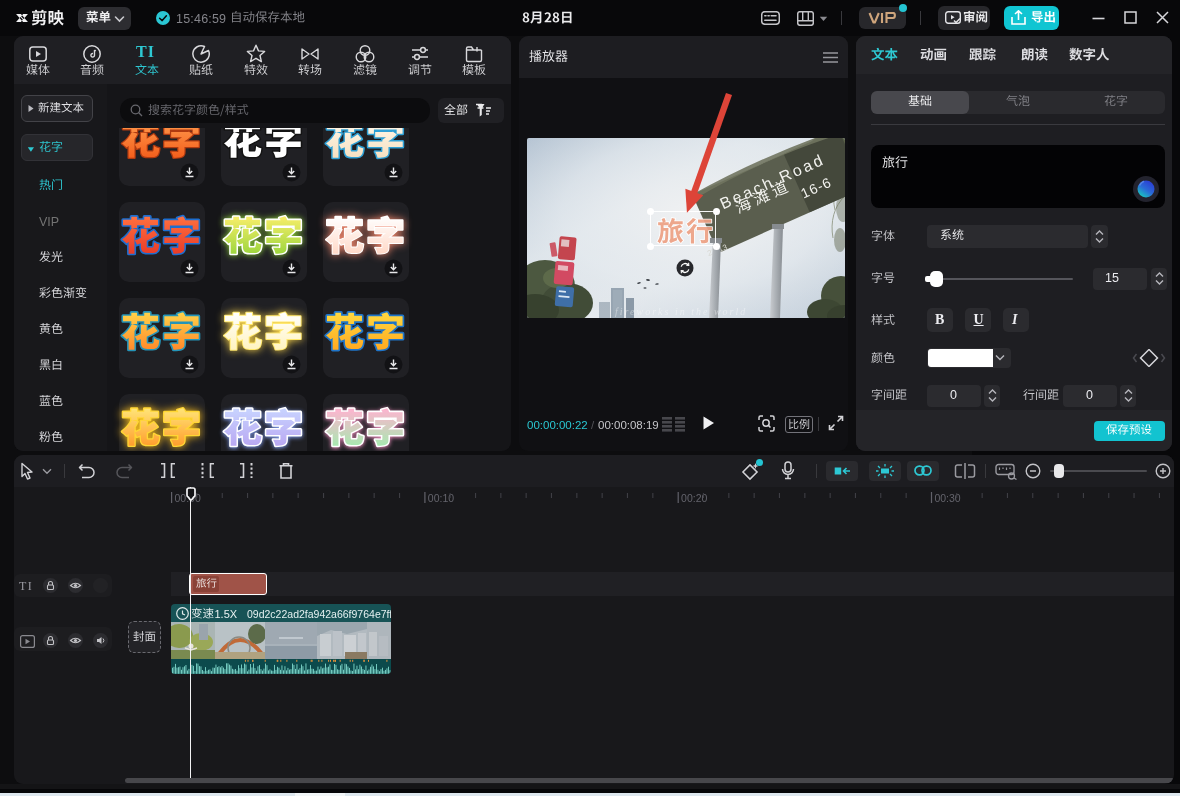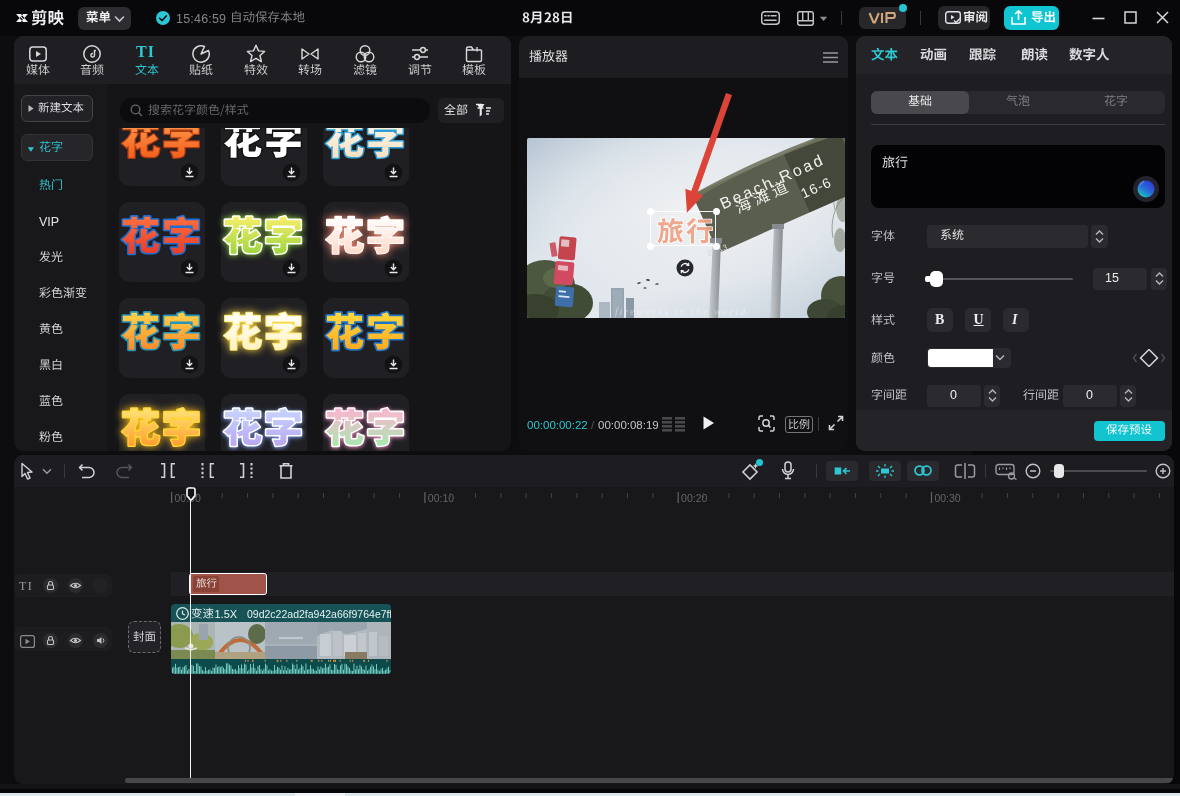--- a/index.html
+++ b/index.html
@@ -181,21 +181,21 @@
         <path d="M0.8 1.2 L7 1.2 L3.9 5.8 Z" fill="#2ec8d2"></path>
       </svg>
       <div class="abs" style="left:25px;top:105px"><svg width="24" height="14" fill="#2ec8d2" style="vertical-align:top;overflow:visible">
           <use href="#g37" transform="translate(0.0,10.08) scale(0.012)"></use>
           <use href="#g38" transform="translate(12.0,10.08) scale(0.012)"></use>
         </svg></div>
       <div class="abs" style="left:25px;top:143px"><svg width="24" height="14" fill="#2ec8d2" style="vertical-align:top;overflow:visible">
           <use href="#g39" transform="translate(0.0,10.08) scale(0.012)"></use>
           <use href="#g40" transform="translate(12.0,10.08) scale(0.012)"></use>
         </svg></div>
-      <div class="abs" style="left:25px;top:179px;font-size:12.5px;color:#e5e5e5">VIP</div>
+      <div class="abs" style="left:25px;top:179px;font-size:12.5px;color:#737373">VIP</div>
       <div class="abs" style="left:25px;top:215px"><svg width="24" height="14" fill="#dadade" style="vertical-align:top;overflow:visible">
           <use href="#g41" transform="translate(0.0,10.08) scale(0.012)"></use>
           <use href="#g42" transform="translate(12.0,10.08) scale(0.012)"></use>
         </svg></div>
       <div class="abs" style="left:25px;top:251px"><svg width="48" height="14" fill="#dadade" style="vertical-align:top;overflow:visible">
           <use href="#g43" transform="translate(0.0,10.08) scale(0.012)"></use>
           <use href="#g44" transform="translate(12.0,10.08) scale(0.012)"></use>
           <use href="#g45" transform="translate(24.0,10.08) scale(0.012)"></use>
           <use href="#g46" transform="translate(36.0,10.08) scale(0.012)"></use>
         </svg></div>

